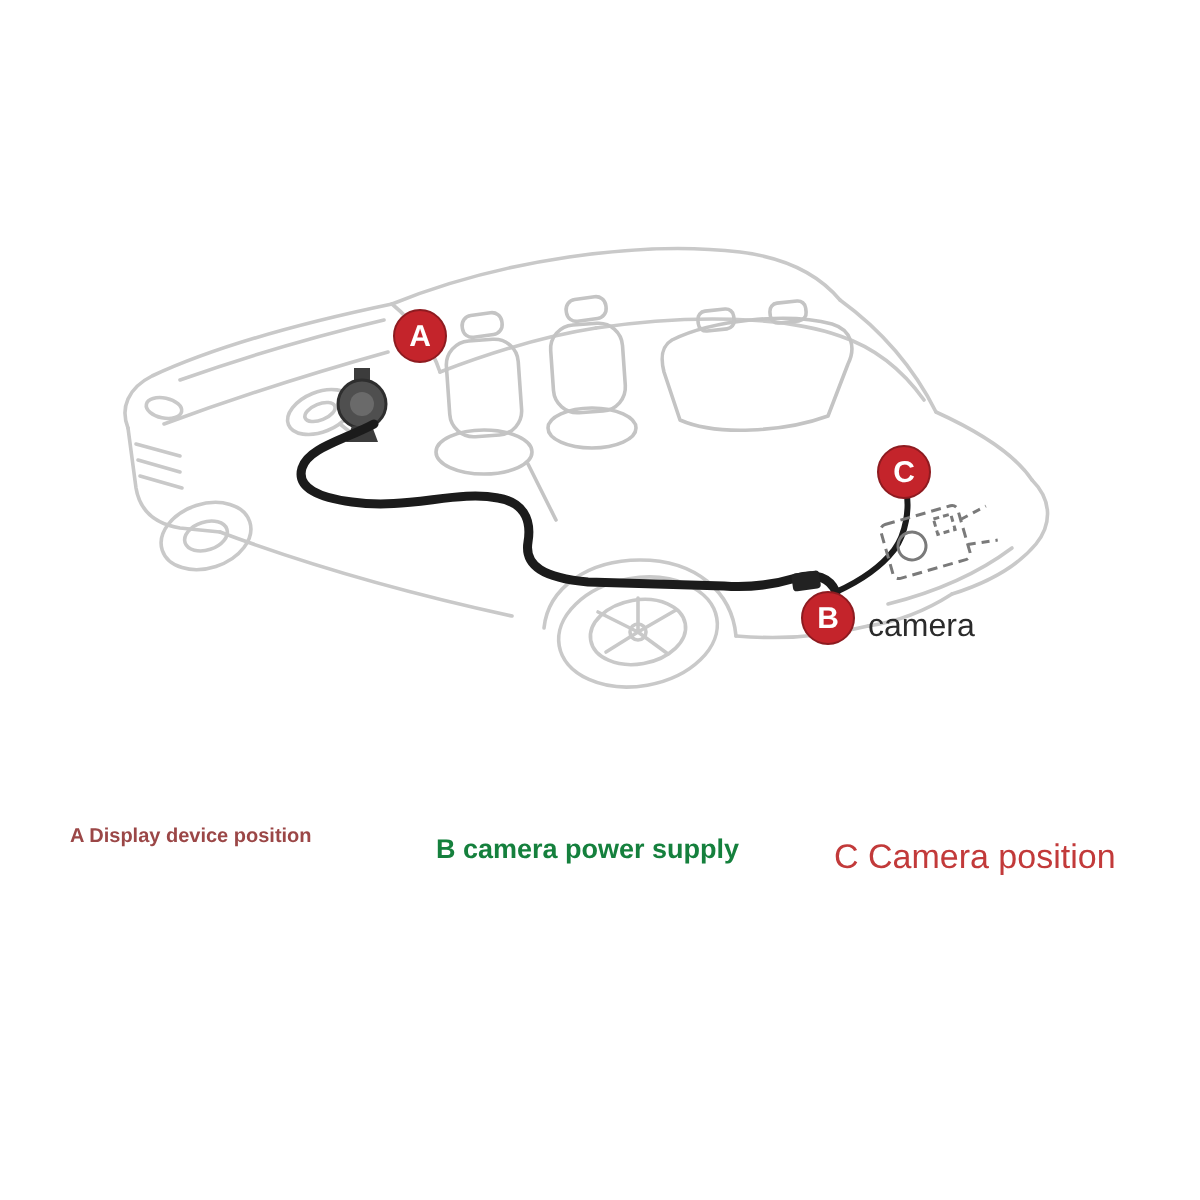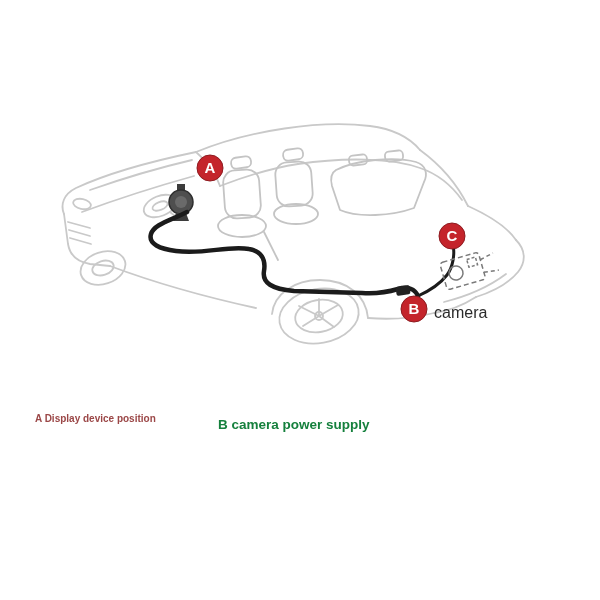--- a/index.html
+++ b/index.html
@@ -103,13 +103,14 @@
     <g>
       <circle class="marker-circle" cx="452" cy="236" r="13" fill="#c4242b"></circle>
       <text class="marker-letter" x="452" y="241">C</text>
     </g>
 
     <text class="camera-word" x="434" y="318">camera</text>
   </svg>
 
   <div class="caption caption-a">A Display device position</div>
   <div class="caption caption-b">B camera power supply</div>
+  <div class="caption caption-c">C Camera position</div>
 </div>
 
 </body></html>

